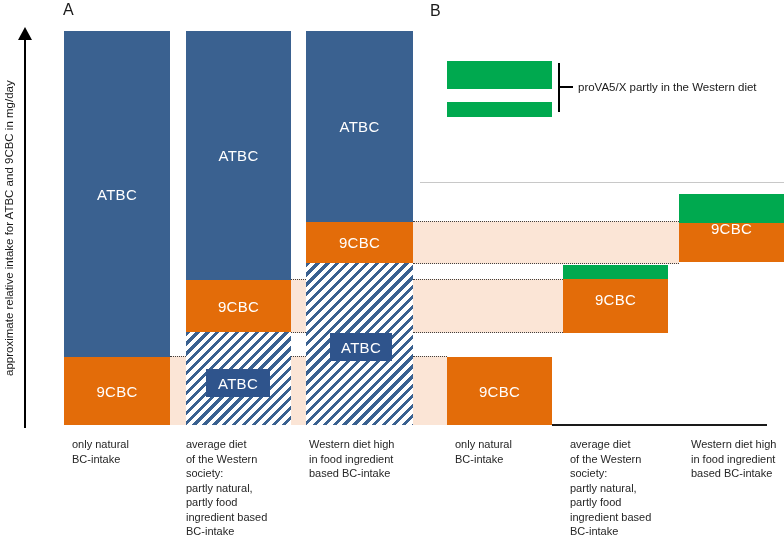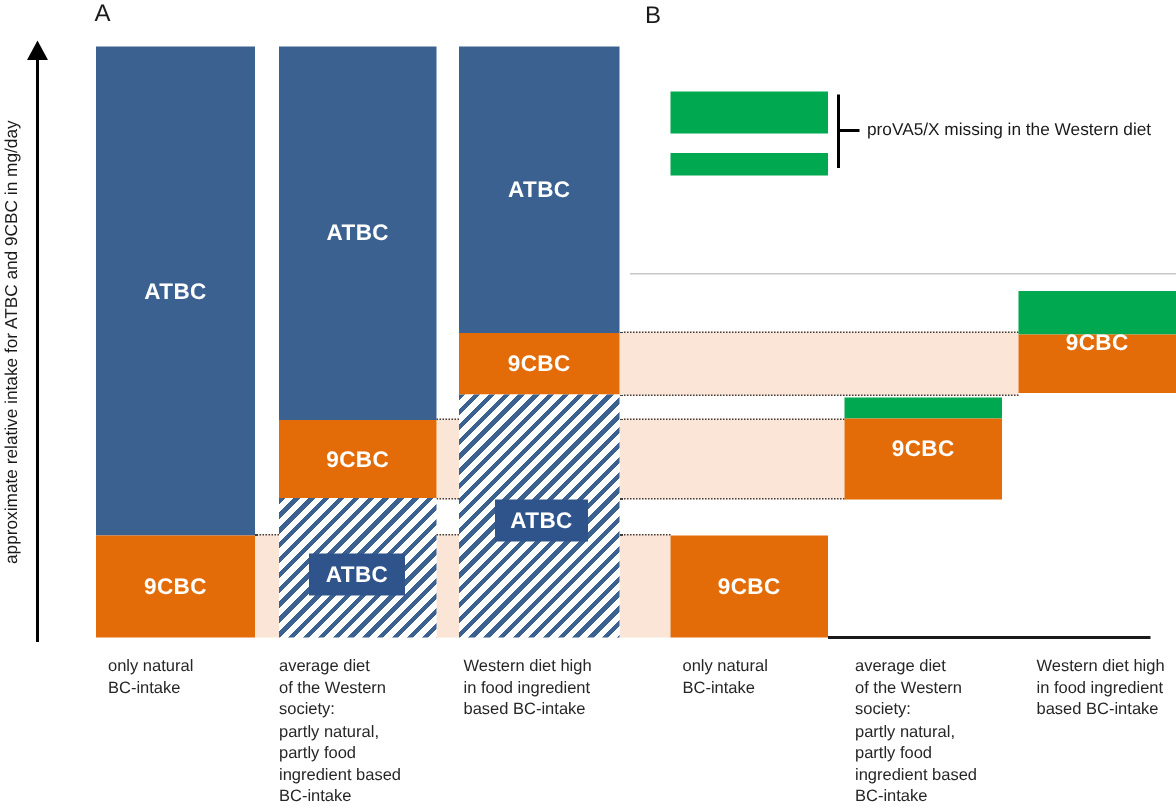--- a/index.html
+++ b/index.html
@@ -5,21 +5,21 @@
   html,body{margin:0;padding:0;background:#ffffff;}
   .canvas{
     position:relative;width:784px;height:539px;background:#ffffff;overflow:hidden;
     font-family:"Liberation Sans","DejaVu Sans",sans-serif;color:#262626;
   }
   .seg{position:absolute;display:flex;align-items:center;justify-content:center;}
   .blue{background:#3A6190;}
   .orange{background:#E36C09;}
   .green{background:#00A94F;}
   .hatch{background:repeating-linear-gradient(135deg,#3A6190 0px,#3A6190 3px,#ffffff 3px,#ffffff 7px);}
-  .seglabel{color:#ffffff;font-weight:bold;font-size:15px;letter-spacing:0.3px;}
+  .seglabel{color:#ffffff;font-weight:normal;font-size:15px;letter-spacing:0.3px;}
   .chip{position:absolute;background:#2F548C;display:flex;align-items:center;justify-content:center;}
   .band{position:absolute;background:#FBE5D6;box-sizing:border-box;border-top:1px dotted #404040;}
   .band.both{border-bottom:1px dotted #404040;}
   .overlay{position:absolute;display:flex;align-items:center;justify-content:center;background:transparent;}
   .panel-letter{position:absolute;font-size:16px;color:#1a1a1a;}
   .cat{position:absolute;font-size:11px;line-height:14.5px;white-space:pre-line;color:#262626;}
   .y-label{
     position:absolute;left:0px;top:31px;height:394px;width:17px;
     writing-mode:vertical-rl;transform:rotate(180deg);
     display:flex;align-items:center;justify-content:center;
@@ -83,21 +83,21 @@
   </div>
   <div class="seg hatch" style="left:306px;top:263px;width:107px;height:162px"></div>
   <div class="chip" style="left:330px;top:333px;width:62px;height:28px">
     <span class="seglabel">ATBC</span>
   </div>
 
   <div class="seg green" style="left:447px;top:61px;width:105px;height:28px"></div>
   <div class="seg green" style="left:447px;top:102px;width:105px;height:15px"></div>
   <div class="bracket-v"></div>
   <div class="bracket-t"></div>
-  <div class="legend-text">proVA5/X missing in the Western diet</div>
+  <div class="legend-text">proVA5/X partly in the Western diet</div>
 
   <div class="seg orange" style="left:447px;top:357px;width:105px;height:68px">
     <span class="seglabel">9CBC</span>
   </div>
 
   <div class="seg green" style="left:563px;top:265px;width:105px;height:14px"></div>
   <div class="seg orange" style="left:563px;top:279px;width:105px;height:54px"></div>
   <div class="overlay" style="left:563px;top:265px;width:105px;height:68px">
     <span class="seglabel">9CBC</span>
   </div>

